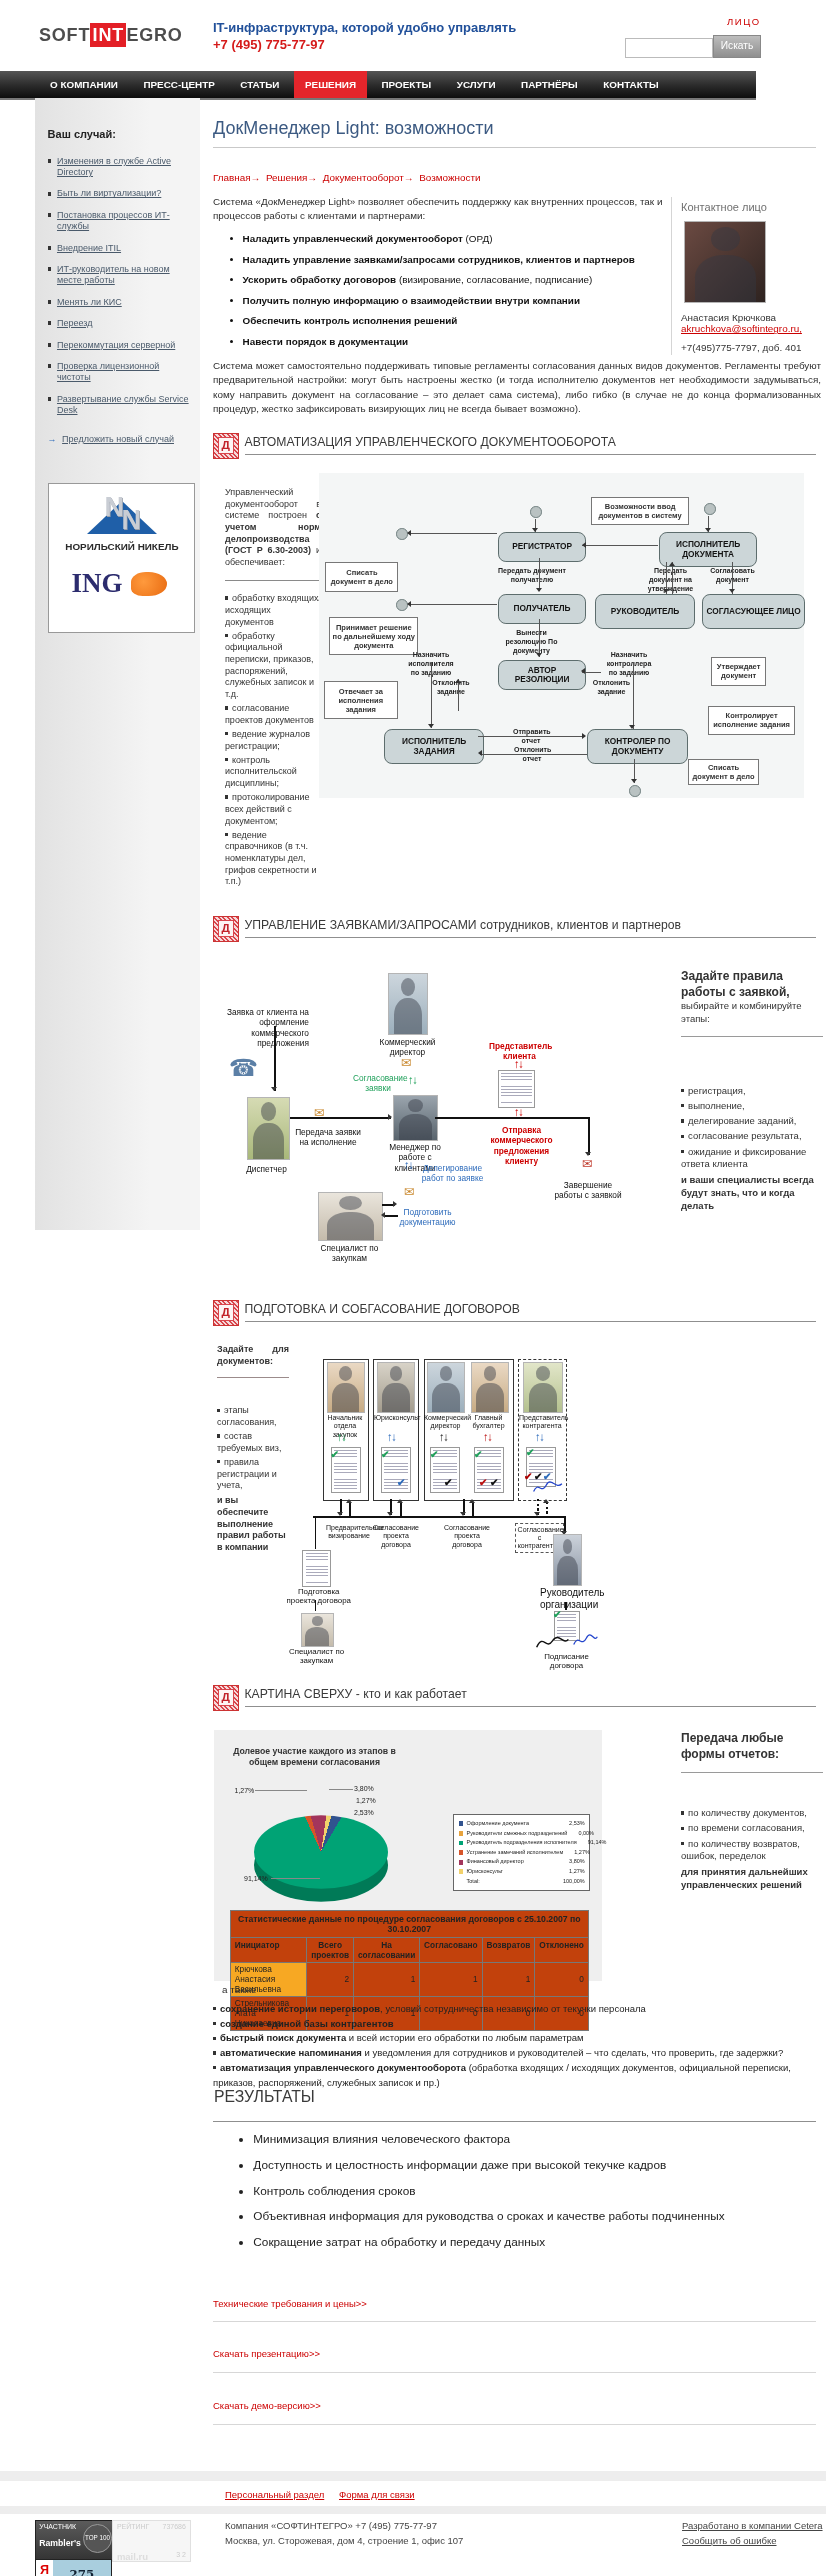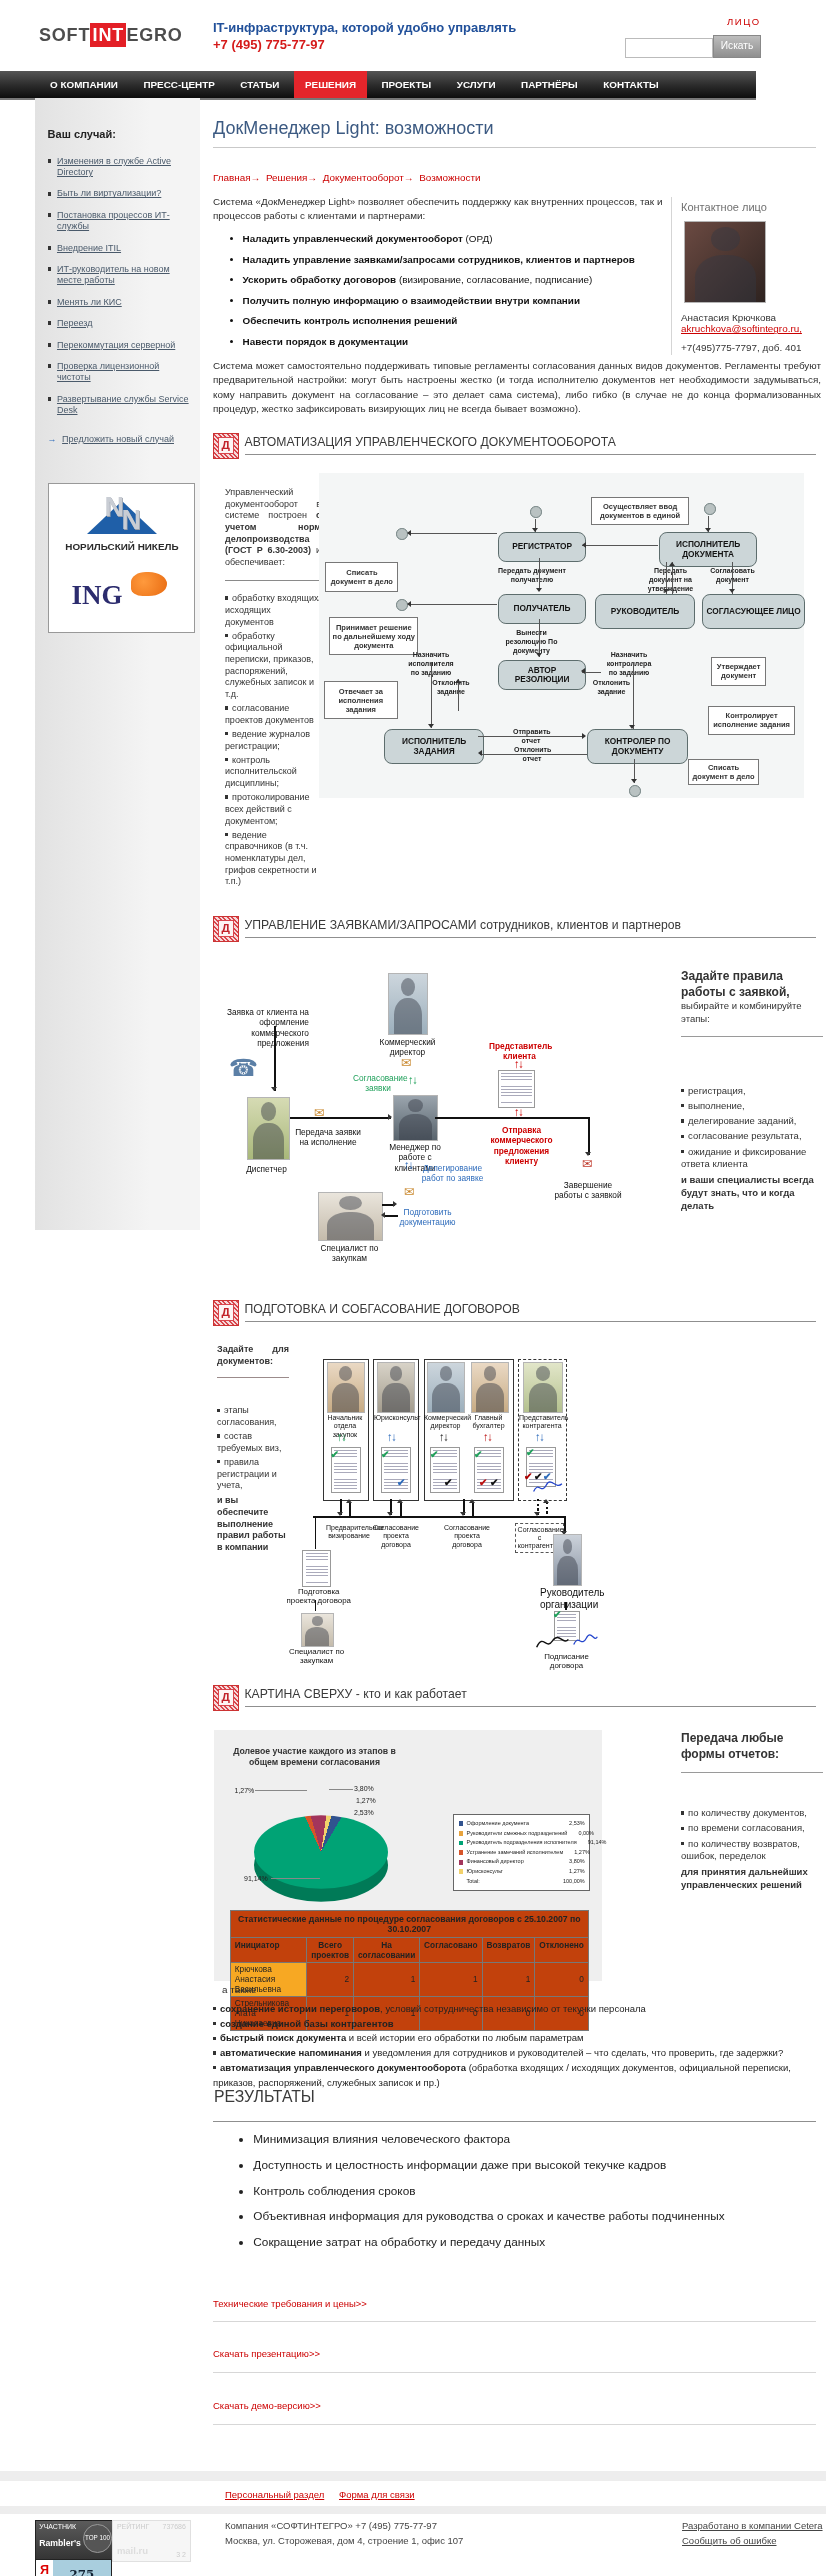--- a/index.html
+++ b/index.html
@@ -25,21 +25,21 @@
   #sidebar{position:absolute;left:35px;top:98px;width:165px;height:1132px;background:linear-gradient(to right,#e2e2e2,#f4f4f4 70%)}
   .sb-title{font-weight:bold;font-size:11px;color:#222;margin:30px 0 15.8px 12.6px}
   .sb-item{display:flex;gap:5.5px;margin:0 9.5px 10.2px 12.6px;font-size:9px;line-height:1.25}
   .sb-bullet{width:3.9px;height:3.9px;background:#333;margin-top:3.2px;flex:none}
   .sb-link{color:#4a5a6b;text-decoration:underline;cursor:pointer}
   .sb-arrow{color:#2d6bbb;font-weight:bold;flex:none}
   .logobox{position:absolute;left:13.4px;top:385px;width:145px;height:148px;background:#fff;border:0.8px solid #999}
   .nn-tri{position:absolute;left:38px;top:17.3px;width:0;height:0;border-left:35px solid transparent;border-right:35px solid transparent;border-bottom:33px solid #1f5fa8}
   .nn-n{position:absolute;font-weight:bold;font-size:27px;color:#c9cdd4;text-shadow:0.8px 0.8px 0 #9aa0ab}
   .nn-text{position:absolute;left:0;top:57px;width:100%;text-align:center;font-weight:bold;font-size:9.9px;color:#2b2b2b}
-  .ing-text{position:absolute;left:22px;top:96px;font-family:"Liberation Serif",serif;font-weight:bold;font-size:27px;color:#2c2c6e}
+  .ing-text{position:absolute;left:22px;top:84px;font-family:"Liberation Serif",serif;font-weight:bold;font-size:27px;color:#2c2c6e}
   .ing-lion{position:absolute;left:82px;top:88px;width:36px;height:23.6px;background:radial-gradient(circle at 35% 40%,#ff9a3d,#e86a10);border-radius:45% 55% 55% 35%}
   
   .pgtitle{font-size:18px;color:#3c5a82;border-bottom:0.8px solid #c9c9c9;padding-bottom:7.9px}
   .bc{color:#c00;font-size:9.9px}
   .bodytext{font-size:9.9px;line-height:1.45;color:#2e2e2e}
   .blist{font-size:9.9px;color:#111}
   .blist li{margin-bottom:9.5px}
   .vsep{position:absolute;width:0.8px;background:#d5d5d5}
   .chead{color:#707070;font-size:11px}
   .photo{position:absolute;overflow:hidden;border:0.8px solid #b5b5b5}
@@ -251,21 +251,21 @@
       <div class="rp-item"><span class="rp-sq"></span><span>контроль исполнительской дисциплины;</span></div>
       <div class="rp-item"><span class="rp-sq"></span><span>протоколирование всех действий с документом;</span></div>
       <div class="rp-item"><span class="rp-sq"></span><span>ведение справочников (в т.ч. номенклатуры дел, грифов секретности и т.п.)</span></div>
     </div>
   </div>
 
   <div id="flow1">
     <div class="fcirc" style="left:211px;top:33px"></div>
     <div class="vl" style="left:216px;top:46px;height:12.6px"></div>
     <div class="ah d" style="left:213px;top:55px"></div>
-    <div class="fnote" style="left:272px;top:23.6px;width:93px;height:23.6px">Осуществляет ввод документов в единой</div>
+    <div class="fnote" style="left:272px;top:23.6px;width:93px;height:23.6px">Возможности ввод документов в систему</div>
     <div class="fcirc" style="left:385px;top:30px"></div>
     <div class="vl" style="left:389px;top:43px;height:15.8px"></div>
     <div class="ah d" style="left:386px;top:55px"></div>
 
     <div class="fnode" style="left:179px;top:59px;width:83px;height:25px">РЕГИСТРАТОР</div>
     <div class="fnode" style="left:340px;top:59px;width:93px;height:30px">ИСПОЛНИТЕЛЬ ДОКУМЕНТА</div>
     <div class="hl" style="left:263px;top:72px;width:76px"></div>
     <div class="ah l" style="left:263px;top:69px"></div>
 
     <div class="flbl" style="left:177px;top:94px;width:72px">Передать документ получателю</div>
@@ -638,21 +638,21 @@
   <div class="fband" style="top:2506px;height:7.9px"></div>
 
   <div class="badge-r">
     <div>УЧАСТНИК</div>
     <div style="font-weight:bold;font-size:8.7px;margin-top:7.9px">Rambler's</div>
     <div class="circ">TOP 100</div>
   </div>
   <div class="badge-m">
     <span>РЕЙТИНГ</span>
     <span style="float:right">737686</span>
-    <div style="font-weight:bold;font-size:9.5px;margin-top:15px;color:#ddd">mail.ru</div>
+    <div style="font-weight:bold;font-size:9.5px;margin-top:21px;color:#ddd">mail.ru</div>
     <div style="position:absolute;right:3.9px;bottom:2.4px">3 2</div>
   </div>
   <div class="badge-y">
     <span class="ya">Я</span>
     <span class="cnt">275</span>
   </div>
 
   <div class="abs fl" style="left:225px;top:2518px;line-height:1.6">
     <div>Компания «СОФТИНТЕГРО» +7 (495) 775-77-97</div>
     <div>Москва, ул. Сторожевая, дом 4, строение 1, офис 107</div>

